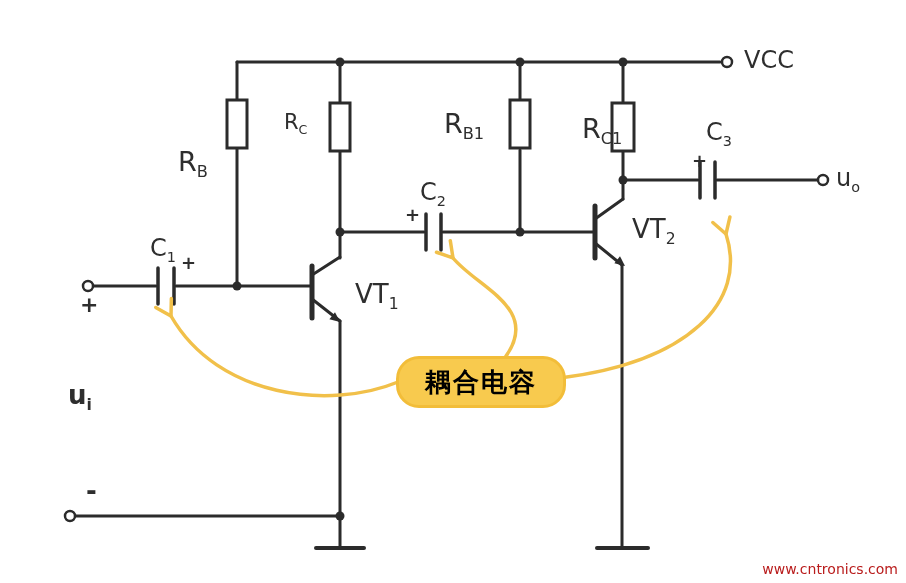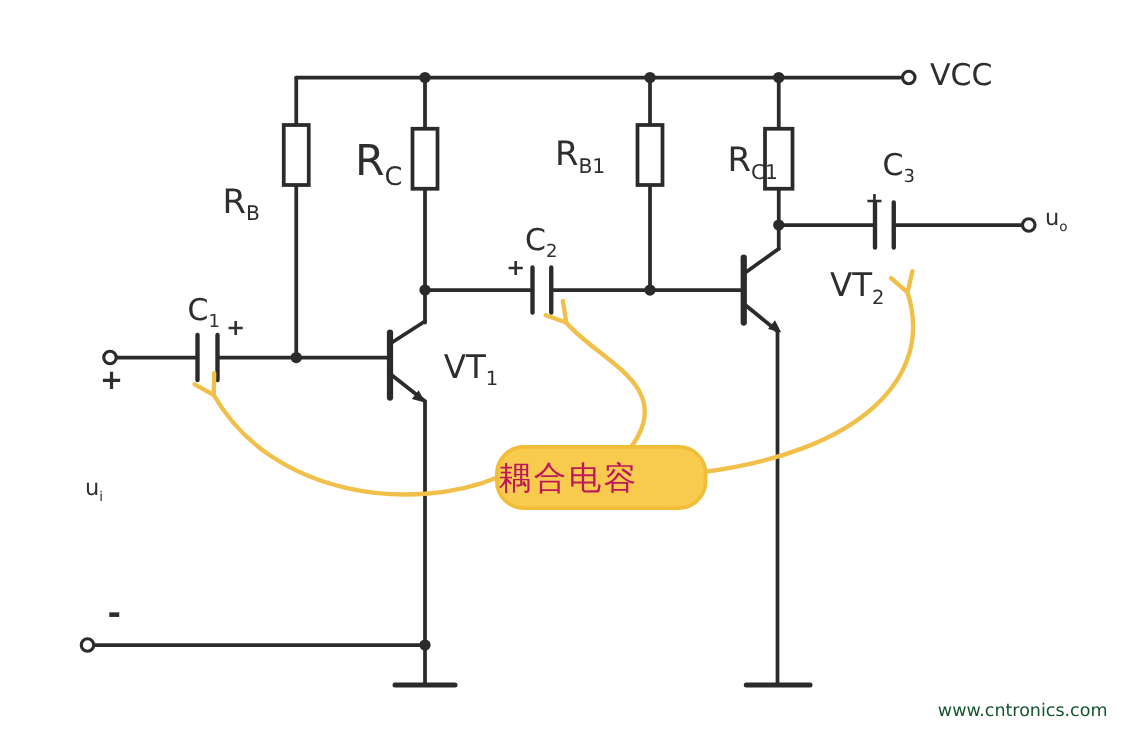--- a/index.html
+++ b/index.html
@@ -4,23 +4,23 @@
 <style>
   html,body{margin:0;padding:0;background:#ffffff;}
   .stage{position:relative;width:906px;height:583px;background:#ffffff;overflow:hidden;
          font-family:"DejaVu Sans",sans-serif;}
   .stage svg{position:absolute;left:0;top:0;}
   .lbl{position:absolute;color:#2e2e2e;white-space:nowrap;line-height:1;}
   .lbl sub{font-size:60%;}
   .sign{font-weight:700;}
   .bubble{position:absolute;left:396px;top:356px;width:164px;height:46px;
           background:#f8ca4e;border:3px solid #f2bd39;border-radius:23px;
-          display:flex;align-items:center;justify-content:flex-start;
-          font-size:26px;font-weight:400;color:#be185d;letter-spacing:2px;}
-  .watermark{position:absolute;right:20px;bottom:6px;font-size:14px;color:#14532d;text-align:center;}
+          display:flex;align-items:center;justify-content:center;
+          font-size:26px;font-weight:700;color:#000000;letter-spacing:2px;}
+  .watermark{position:absolute;right:8px;bottom:6px;font-size:14px;color:#b91c1c;text-align:center;}
 </style>
 </head>
 <body>
 
 <div class="stage">
 
   <svg width="906" height="583" viewBox="0 0 906 583">
     <defs>
       <marker id="ah" markerUnits="userSpaceOnUse" markerWidth="26" markerHeight="26" refX="5" refY="13" orient="auto">
         <path d="M20 4 L5 13 L20 22" fill="none" stroke="#f1c04a" stroke-width="3.5" stroke-linecap="round"></path>
@@ -106,21 +106,21 @@
     </g>
   </svg>
 
   <div class="lbl" style="left:744px;top:48px;font-size:24px;">
     <span>VCC</span>
   </div>
 
   <div class="lbl" style="left:178px;top:104px;font-size:27px;margin-top:44px;">
     <span>R</span><sub>B</sub>
   </div>
-  <div class="lbl" style="left:284px;top:112px;font-size:34px;text-align:right;">
+  <div class="lbl" style="left:284px;top:112px;font-size:21px;text-align:right;">
     <span>R</span><sub>C</sub>
   </div>
   <div class="lbl" style="left:444px;top:110px;font-size:27px;">
     <span>R</span><sub>B1</sub>
   </div>
   <div class="lbl" style="left:582px;top:115px;font-size:27px;">
     <span>R</span><sub>C1</sub>
   </div>
 
   <div class="lbl" style="left:150px;top:236px;font-size:24px;">
@@ -134,31 +134,31 @@
   <div class="lbl sign" style="left:405px;top:206px;font-size:18px;">+</div>
 
   <div class="lbl" style="left:706px;top:120px;font-size:24px;">
     <span>C</span><sub>3</sub>
   </div>
   <div class="lbl sign" style="left:692px;top:152px;font-size:18px;">+</div>
 
   <div class="lbl" style="left:355px;top:281px;font-size:26px;">
     <span>VT</span><sub>1</sub>
   </div>
-  <div class="lbl" style="left:664px;top:216px;font-size:26px;">
+  <div class="lbl" style="left:632px;top:216px;font-size:26px;">
     <span>VT</span><sub>2</sub>
   </div>
 
   <div class="lbl sign" style="left:80px;top:294px;font-size:22px;">+</div>
   <div class="lbl sign" style="left:86px;top:478px;font-size:26px;">-</div>
 
-  <div class="lbl" style="left:68px;top:382px;font-size:18px;">
+  <div class="lbl" style="left:68px;top:382px;font-size:26px;font-weight:bold;">
     <span>u</span><sub>i</sub>
   </div>
-  <div class="lbl" style="left:836px;top:166px;font-size:18px;">
+  <div class="lbl" style="left:836px;top:166px;font-size:24px;">
     <span>u</span><sub>o</sub>
   </div>
 
   <div class="bubble">
     <span>耦合电容</span>
   </div>
 
   <div class="watermark">www.cntronics.com</div>
 
 </div>

